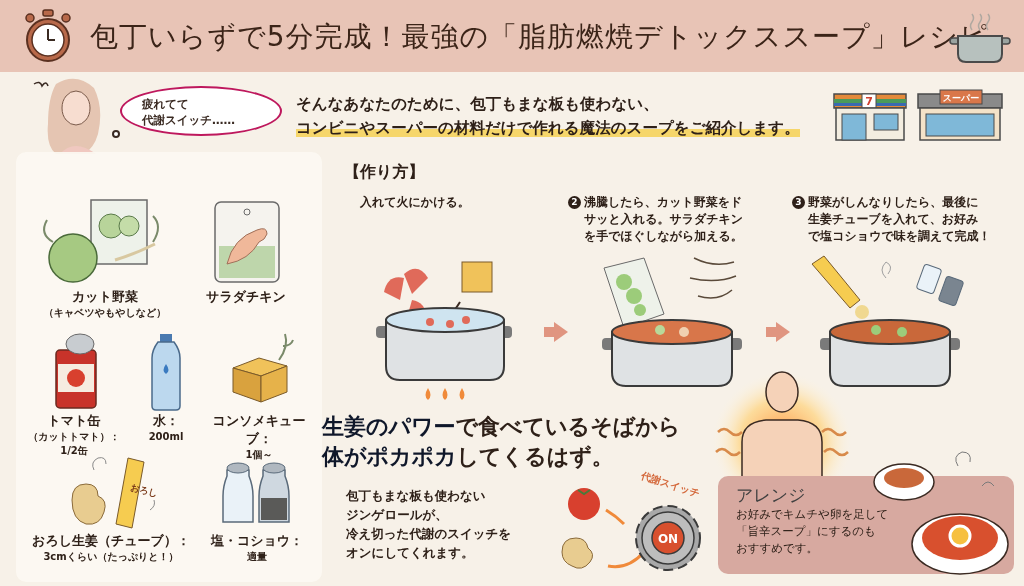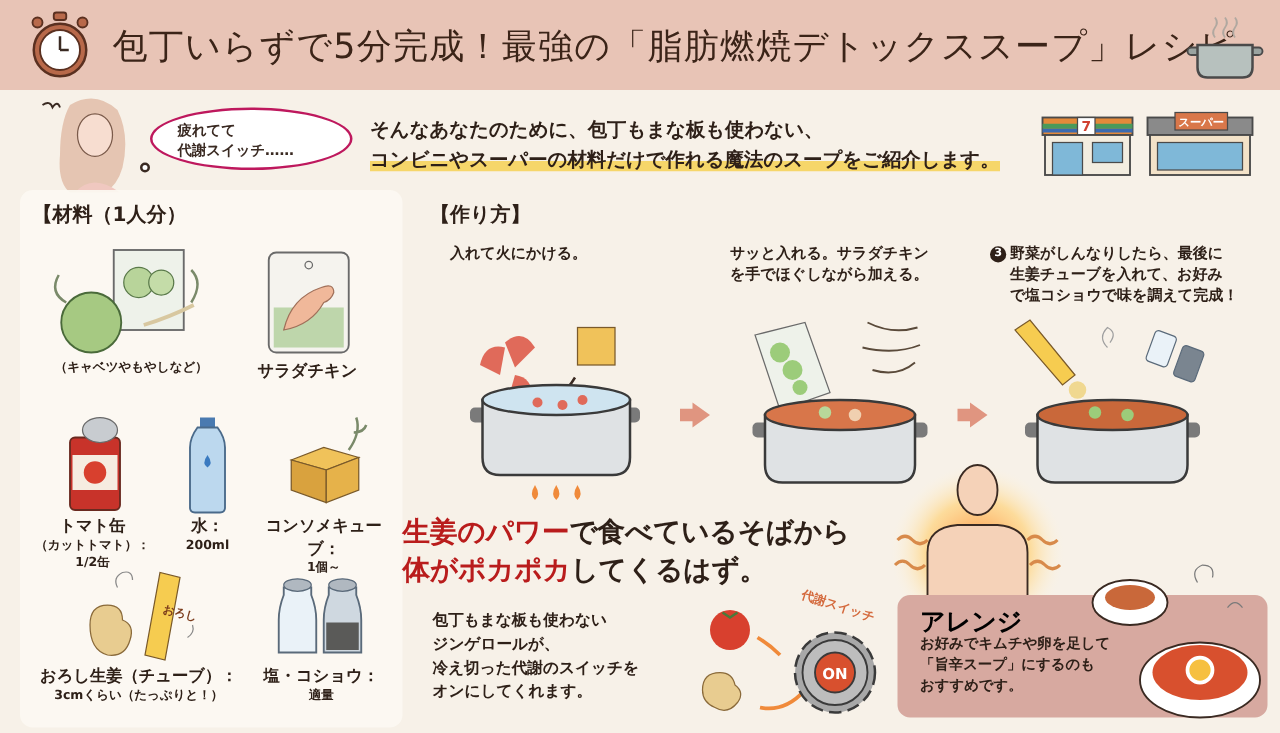--- a/index.html
+++ b/index.html
@@ -50,30 +50,30 @@
   .step-text { position: absolute; font-size: 12px; font-weight: bold; line-height: 17px; color: #2e2018; }
   .step-num {
     display: inline-block; width: 13px; height: 13px; border-radius: 50%;
     background: #2e2018; color: #fff; font-size: 9px; text-align: center; line-height: 13px;
     margin-right: 3px; vertical-align: 1px;
   }
   .arrow { position: absolute; width: 0; height: 0; border-top: 10px solid transparent; border-bottom: 10px solid transparent; border-left: 14px solid #e09580; }
   .arrow::before { content:""; position:absolute; left:-24px; top:-5px; width:12px; height:10px; background:#e09580; }
 
   .ginger-headline { position: absolute; left: 322px; top: 412px; font-size: 22px; font-weight: bold; line-height: 30px; color: #2e2018; }
-  .ginger-headline .accent { color: #b91c1c; }
+  .ginger-headline .accent { color: #0f172a; }
   .ginger-body { position: absolute; left: 346px; top: 486px; font-size: 12.5px; font-weight: bold; line-height: 19px; color: #2e2018; }
   .switch-label { position: absolute; left: 640px; top: 478px; font-size: 10px; font-weight: bold; color: #d4693c; transform: rotate(18deg); }
 
   .arrange {
     position: absolute; left: 718px; top: 476px; width: 296px; height: 98px;
     background: #d7a9a0; border-radius: 10px;
   }
-  .arrange .atitle { position: absolute; left: 18px; top: 8px; font-size: 20px; font-weight: bold; color: #000000; }
-  .arrange .abody { position: absolute; left: 18px; top: 30px; font-size: 11.5px; font-weight: bold; line-height: 17px; color: #2e2018; }
+  .arrange .atitle { position: absolute; left: 18px; top: 8px; font-size: 17px; font-weight: normal; color: #404040; }
+  .arrange .abody { position: absolute; left: 18px; top: 30px; font-size: 11.5px; font-weight: normal; line-height: 17px; color: #2e2018; }
 </style>
 </head>
 <body>
 
 <div class="header">
   <svg class="stopwatch" viewBox="0 0 56 56">
     <rect x="23" y="2" width="10" height="6" rx="2" fill="#b8694a" stroke="#5a3020" stroke-width="1.5"></rect>
     <circle cx="10" cy="10" r="4" fill="#b8694a" stroke="#5a3020" stroke-width="1.5"></circle>
     <circle cx="46" cy="10" r="4" fill="#b8694a" stroke="#5a3020" stroke-width="1.5"></circle>
     <circle cx="28" cy="32" r="21" fill="#b8694a" stroke="#5a3020" stroke-width="2"></circle>
@@ -119,31 +119,31 @@
   <g>
     <rect x="86" y="6" width="84" height="14" fill="#8a8a8a" stroke="#4a4a4a" stroke-width="1.5"></rect>
     <rect x="108" y="2" width="42" height="14" fill="#d9774a" stroke="#4a4a4a"></rect>
     <text x="129" y="13" font-size="9" fill="#fff" text-anchor="middle" font-weight="bold">スーパー</text>
     <rect x="88" y="20" width="80" height="32" fill="#f3e2c8" stroke="#4a4a4a" stroke-width="1.5"></rect>
     <rect x="94" y="26" width="68" height="22" fill="#7fb8d8" stroke="#4a4a4a"></rect>
   </g>
 </svg>
 
 <div class="panel-ingredients">
-  <div class="panel-title" style="left:10px; top:10px;">【材料（1人分）</div>
 
   <div class="ing" style="left:14px; top:44px; width:150px;">
     <svg width="140" height="92" viewBox="0 0 140 92">
       <rect x="56" y="4" width="56" height="64" fill="#eef2ea" stroke="#6a6a6a" stroke-width="1.5"></rect>
       <circle cx="76" cy="30" r="12" fill="#b8d49a" stroke="#5a7a4a"></circle>
       <circle cx="94" cy="30" r="10" fill="#c4dca8" stroke="#5a7a4a"></circle>
       <circle cx="38" cy="62" r="24" fill="#a6c982" stroke="#4a6a3a" stroke-width="1.5"></circle>
       <path d="M80 64 q20 -6 40 -16" stroke="#d8c8a0" stroke-width="3" fill="none"></path>
       <path d="M118 20 q10 10 0 26 M12 24 q-8 14 6 22" stroke="#7a8a6a" stroke-width="2" fill="none"></path>
     </svg>
+    <span class="name">カット野菜</span>
     <span class="sub">（キャベツやもやしなど）</span>
   </div>
 
   <div class="ing" style="left:170px; top:44px; width:120px;">
     <svg width="110" height="92" viewBox="0 0 110 92">
       <rect x="24" y="6" width="64" height="80" rx="6" fill="#f5f3ee" stroke="#6a6a6a" stroke-width="1.5"></rect>
       <circle cx="56" cy="16" r="3" fill="none" stroke="#6a6a6a"></circle>
       <rect x="28" y="50" width="56" height="32" fill="#a7c98f" opacity="0.7"></rect>
       <path d="M36 68 q6 -26 30 -34 q10 -4 10 4 q-2 6 -8 8 q-10 18 -32 22z" fill="#f0b89a" stroke="#a0705a"></path>
     </svg>
@@ -206,20 +206,21 @@
   </div>
 </div>
 
 <div class="panel-steps">
   <div class="panel-title" style="left:14px; top:10px;">【作り方】</div>
 
   <div class="step-text" style="left:14px; top:42px;">
     <div style="padding-left:16px">入れて火にかける。</div>
   </div>
   <div class="step-text" style="left:238px; top:42px;">
+    <div><span class="step-num">2</span><span>沸騰したら、カット野菜をド</span></div>
     <div style="padding-left:16px">サッと入れる。サラダチキン</div>
     <div style="padding-left:16px">を手でほぐしながら加える。</div>
   </div>
   <div class="step-text" style="left:462px; top:42px;">
     <div><span class="step-num">3</span><span>野菜がしんなりしたら、最後に</span></div>
     <div style="padding-left:16px">生姜チューブを入れて、お好み</div>
     <div style="padding-left:16px">で塩コショウで味を調えて完成！</div>
   </div>
 
   <svg style="position:absolute; left:40px; top:100px;" width="150" height="150" viewBox="0 0 150 150">

